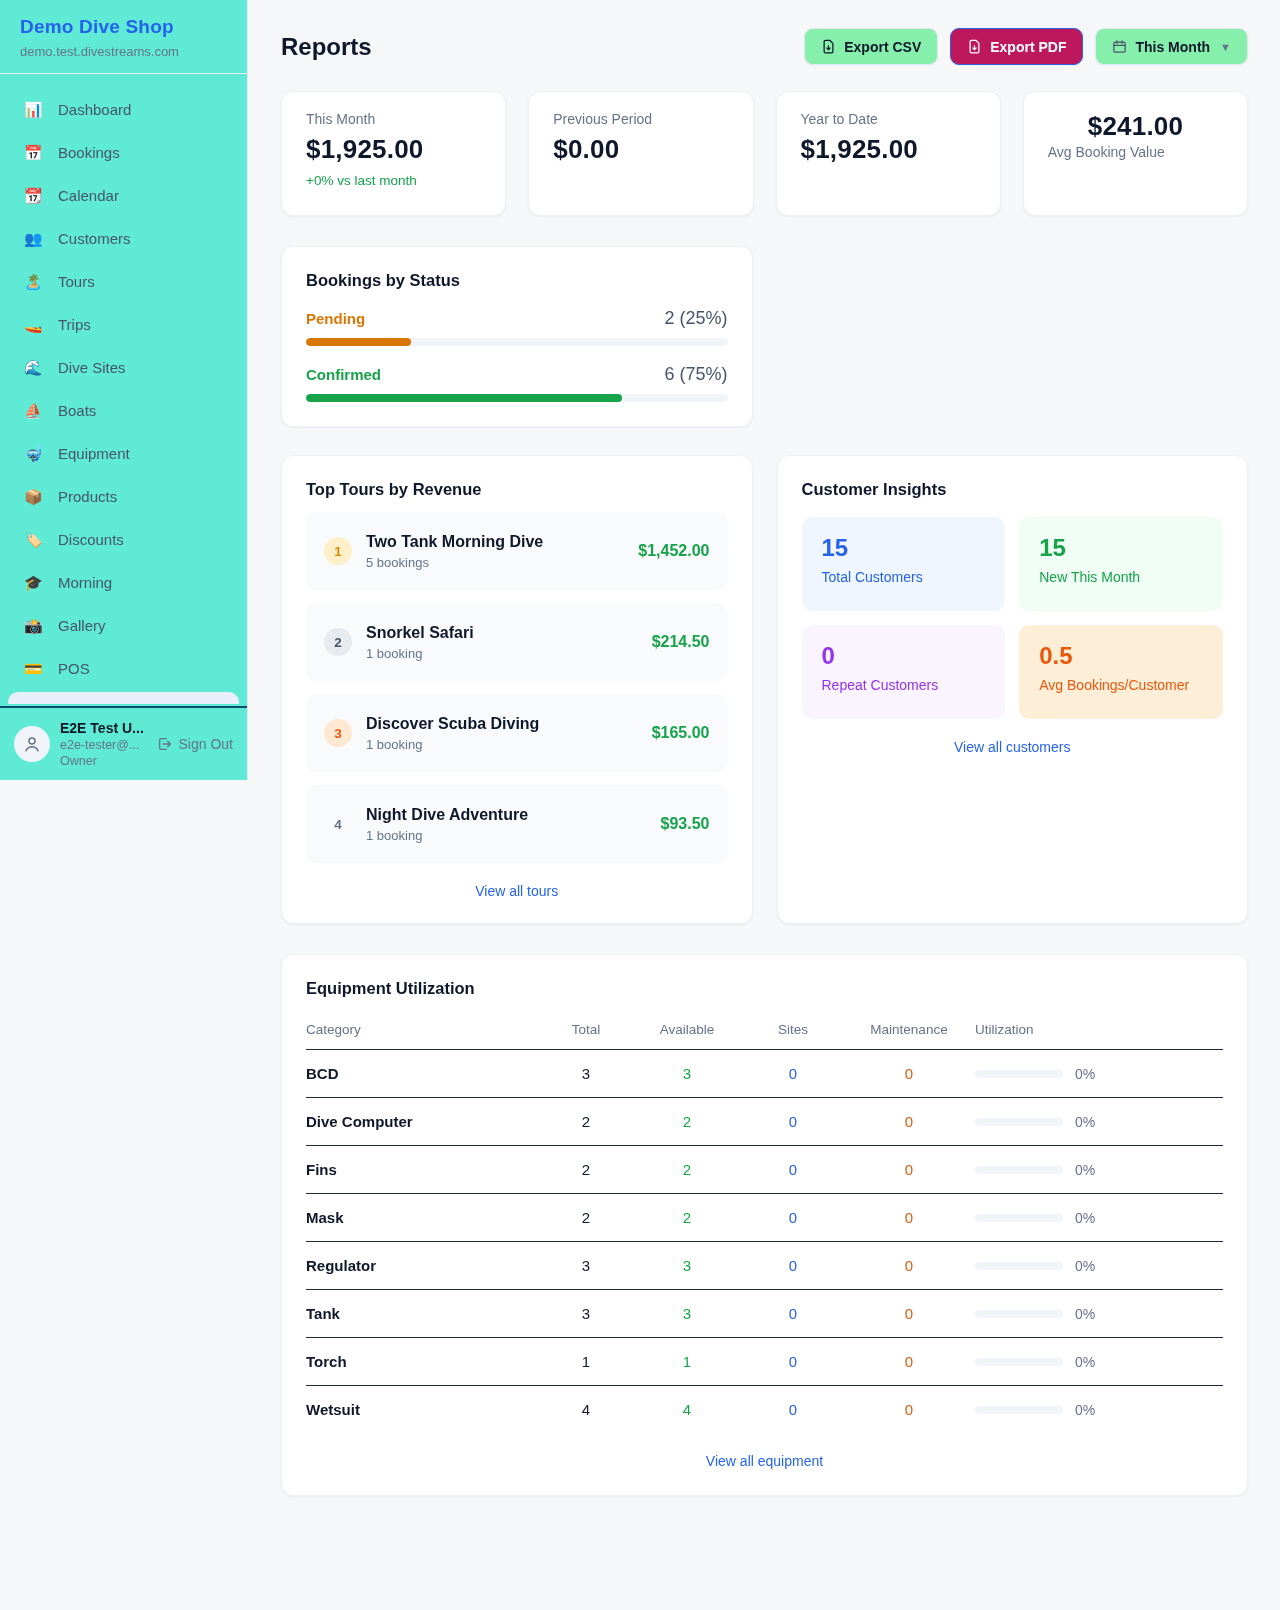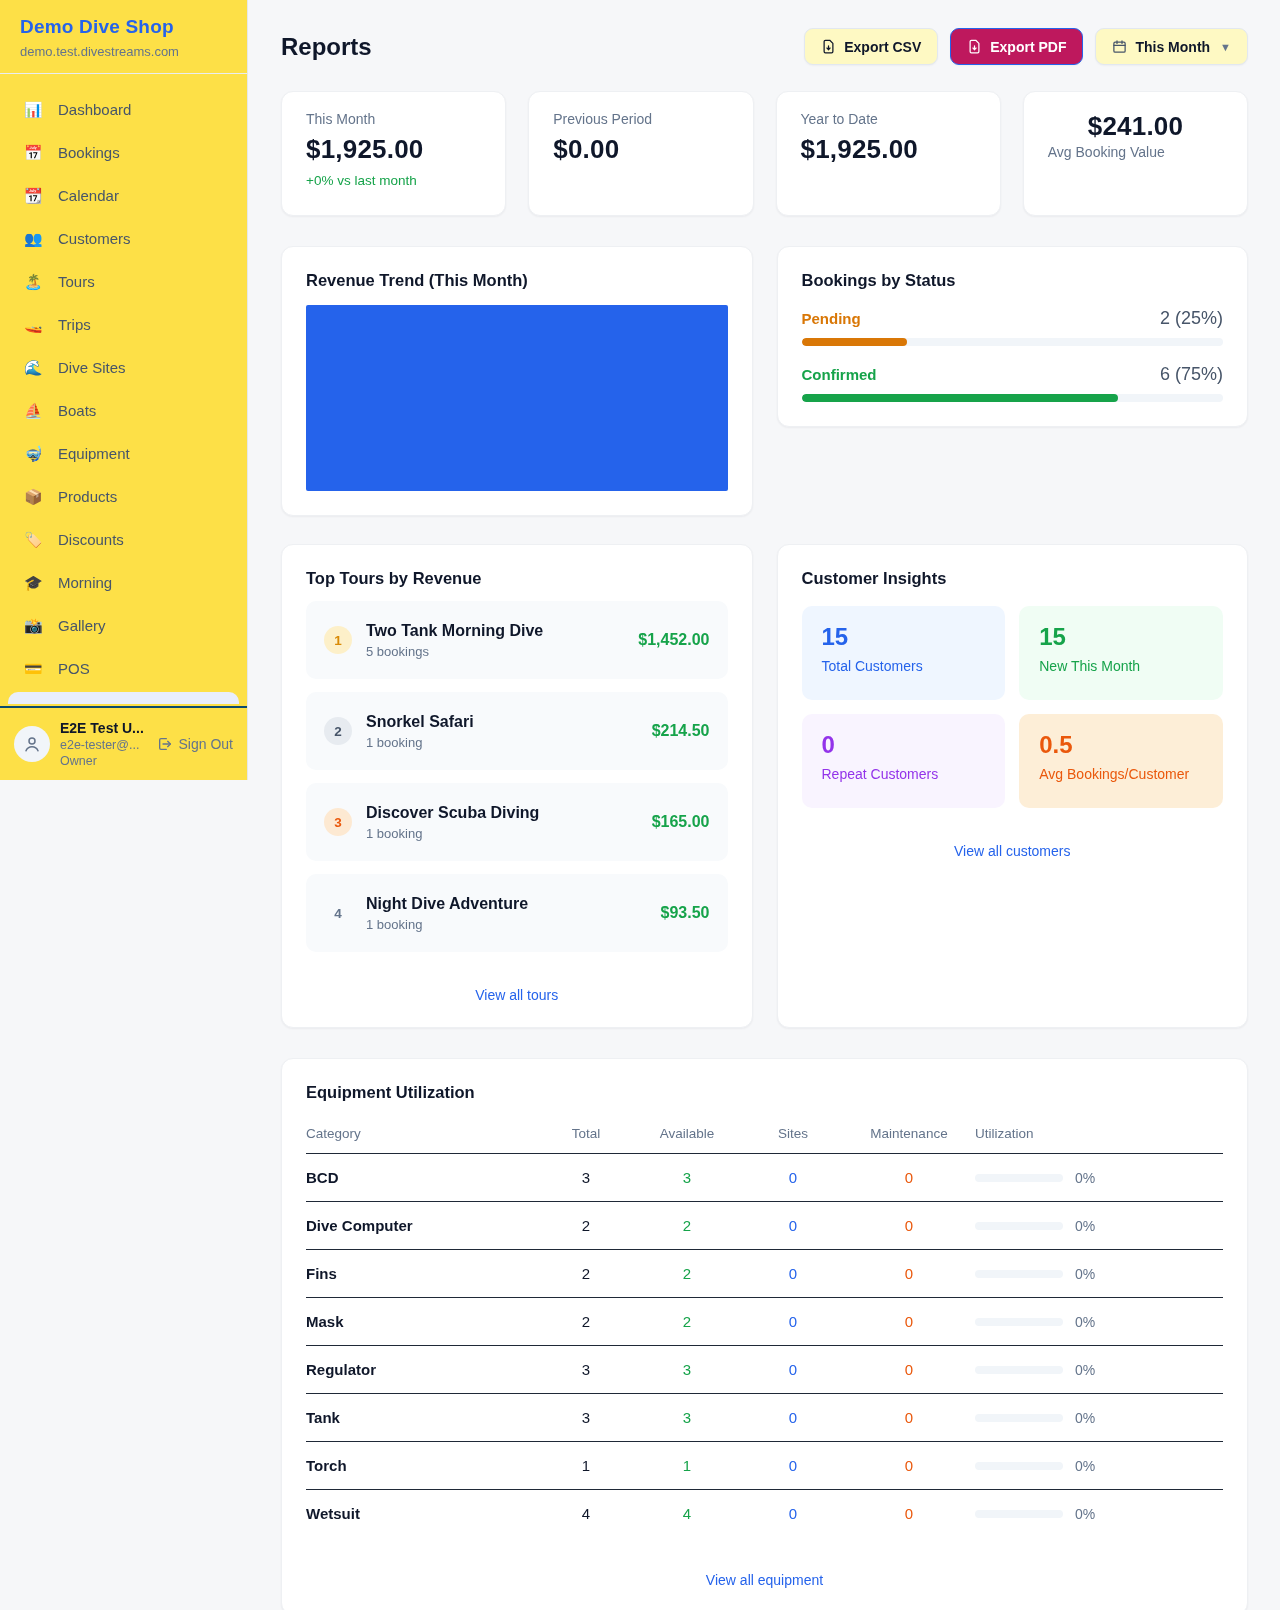--- a/index.html
+++ b/index.html
@@ -7,21 +7,21 @@
   body {
     font-family:"Liberation Sans", "DejaVu Sans", sans-serif;
     background:#f6f7f9;
     color:#0f172a;
     min-height:1610px;
     position:relative;
   }
   
   .sidebar {
     position:absolute; left:0; top:0; width:248px; height:780px;
-    background:#fde047; border-right:1px solid #e5e7eb;
+    background:#5eead4; border-right:1px solid #e5e7eb;
     display:flex; flex-direction:column;
   }
   .brand { padding:16px 20px 14px; border-bottom:1px solid #e9edf2; }
   .brand-name { color:#2563eb; font-size:19px; font-weight:bold; letter-spacing:.2px; }
   .brand-domain { color:#64748b; font-size:13px; margin-top:6px; }
   .nav { flex:1; padding:14px 0 0; overflow:hidden; }
   .nav-item {
     display:flex; align-items:center; gap:14px;
     padding:10px 12px 10px 24px; cursor:pointer;
     color:#475569; font-size:15px; height:43px;
@@ -44,21 +44,21 @@
   .user-email,.user-role { font-size:12.5px; color:#64748b; margin-top:2px; white-space:nowrap; }
   .signout { display:flex; align-items:center; gap:6px; color:#64748b; font-size:14px; cursor:pointer; flex:none; }
   
   .main { margin-left:248px; padding:28px 32px 40px 33px; }
   .page-head { display:flex; align-items:center; justify-content:space-between; }
   .page-title { font-size:24px; font-weight:800; color:#0f172a; }
   .head-actions { display:flex; gap:12px; }
   .btn {
     display:flex; align-items:center; gap:8px; height:37px; padding:0 16px;
     border-radius:9px; font-size:14px; font-weight:600; cursor:pointer;
-    background:#fef9c3; border:1px solid #e2e8f0; color:#0f172a;
+    background:#86efac; border:1px solid #e2e8f0; color:#0f172a;
     box-shadow:0 1px 2px rgba(16,24,40,.04);
   }
   .btn-primary { background:#be185d; border-color:#2563eb; color:#fff; }
   .chev { font-size:11px; color:#64748b; margin-left:2px; }
   
   .card {
     background:#fff; border:1px solid #eef0f3; border-radius:12px;
     box-shadow:0 1px 2px rgba(16,24,40,.05);
   }
   .stats-row { display:grid; grid-template-columns:repeat(4,1fr); gap:22px; margin-top:26px; }
@@ -91,21 +91,21 @@
     font-size:13.5px; font-weight:bold;
   }
   .rank-1 { background:#fdf0c9; color:#d98a06; }
   .rank-2 { background:#e7ebf0; color:#475569; }
   .rank-3 { background:#fde9d2; color:#ea580c; }
   .rank-4 { background:transparent; color:#64748b; }
   .tour-info { flex:1; min-width:0; }
   .tour-name { font-size:16px; font-weight:600; color:#0f172a; }
   .tour-sub { font-size:13px; color:#64748b; margin-top:4px; }
   .tour-price { font-size:16px; font-weight:bold; color:#16a34a; white-space:nowrap; }
-  .view-link { display:block; text-align:center; color:#2563eb; font-size:14px; margin-top:35px; cursor:pointer; text-decoration:none; }
+  .view-link { display:block; text-align:center; color:#2563eb; font-size:14px; margin-top:20px; cursor:pointer; text-decoration:none; }
   
   .insight-grid { display:grid; grid-template-columns:1fr 1fr; gap:14px; margin-top:18px; }
   .insight-tile { border-radius:10px; padding:17px 20px; min-height:94px; }
   .insight-value { font-size:24px; font-weight:800; }
   .insight-label { font-size:14px; margin-top:7px; }
   
   .equip-card { margin-top:30px; padding:24px 24px 26px; }
   table.equip { width:100%; border-collapse:collapse; margin-top:16px; }
   .equip th {
     font-size:13.5px; font-weight:normal; color:#64748b; text-align:left;
@@ -260,24 +260,20 @@
       <div class="stat-value">$1,925.00</div>
     </div>
     <div class="card stat-card reversed">
       <div class="stat-value">$241.00</div>
       <div class="stat-label">Avg Booking Value</div>
     </div>
   </div>
 
   <div class="row2">
     <div class="card card-pad">
-      <div class="card-title">Revenue Trend (This Month)</div>
-      <div class="chart-block" style="background: rgb(37, 99, 235);"></div>
-    </div>
-    <div class="card card-pad">
       <div class="card-title">Bookings by Status</div>
       <div class="status-group">
         <div class="status-top">
           <span class="status-label" style="color: rgb(217, 119, 6);">Pending</span>
           <span class="status-count">2 (25%)</span>
         </div>
         <div class="bar-track">
           <div class="bar-fill" style="background: rgb(217, 119, 6); width: 25%;"></div>
         </div>
       </div>

